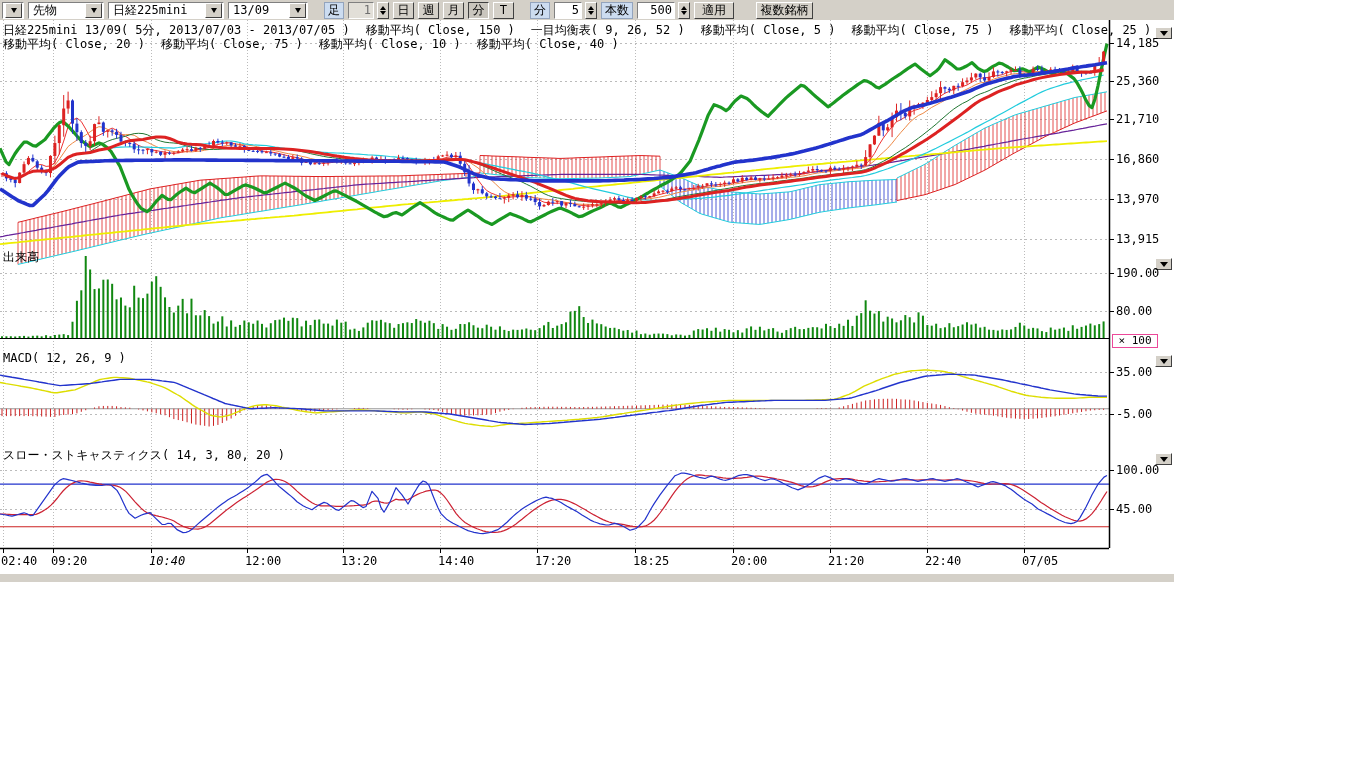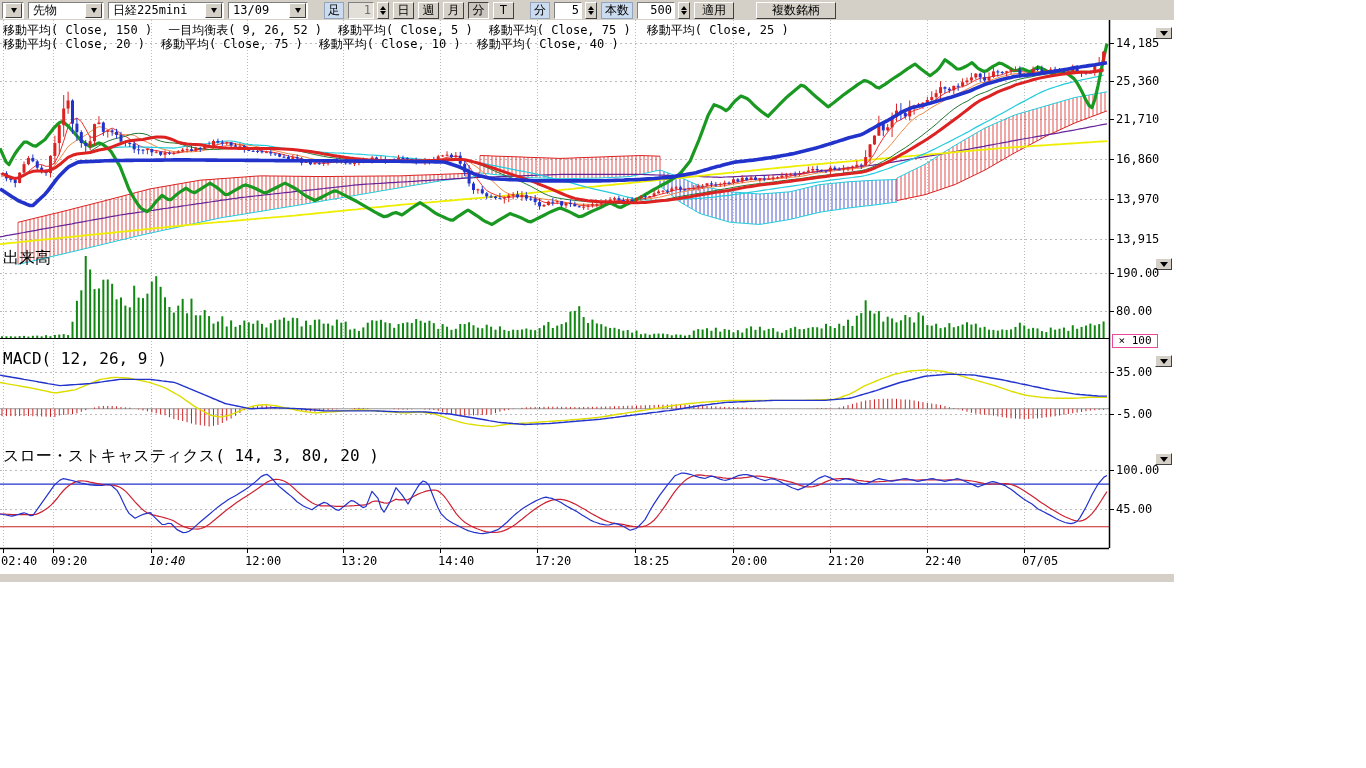--- a/index.html
+++ b/index.html
@@ -21,21 +21,21 @@
   .spinbtn{width:12px;height:17px;background:#d4d0c8;border:1px solid;border-color:#fff #404040 #404040 #fff;
            box-sizing:border-box;display:flex;flex-direction:column;align-items:center;justify-content:center;gap:1px;flex:none;margin-left:-1px;}
   .spinbtn .u{width:0;height:0;border-left:3px solid transparent;border-right:3px solid transparent;border-bottom:4px solid #000;}
   .spinbtn .d{width:0;height:0;border-left:3px solid transparent;border-right:3px solid transparent;border-top:4px solid #000;}
   .btn{background:#d4d0c8;border:1px solid;border-color:#fff #404040 #404040 #fff;height:17px;padding:0 3px;
        display:flex;align-items:center;justify-content:center;box-sizing:border-box;font-size:12px;flex:none;cursor:default;}
   .btn.pressed{border-color:#404040 #fff #fff #404040;background:#c9c5bd;}
   .gap8{width:8px;flex:none;}
   
   #chart-svg{position:absolute;left:0;top:0;}
-  .cl{position:absolute;font-size:16px;line-height:13px;white-space:nowrap;}
+  .cl{position:absolute;font-size:12px;line-height:13px;white-space:nowrap;}
   .legend{position:absolute;left:3px;display:flex;gap:16px;font-size:12px;white-space:nowrap;}
   .ylab{position:absolute;font-size:12px;line-height:12px;white-space:nowrap;}
   .xlab{position:absolute;font-size:12px;line-height:12px;white-space:nowrap;}
   .x100box{position:absolute;background:#fff;border:1px solid #ec4899;font-size:11px;line-height:12px;
            padding:0 3px;text-align:center;}
   .paneDrop{position:absolute;width:17px;height:12px;background:#d4d0c8;border:1px solid;
             border-color:#fff #404040 #404040 #fff;box-sizing:border-box;display:flex;align-items:center;justify-content:center;}
   .paneDrop .tri{border-left:4px solid transparent;border-right:4px solid transparent;border-top:5px solid #000;}
   .scrollstrip{position:absolute;left:0;top:573px;width:1174px;height:9px;background:#d4d0c8;border-top:1px solid #fff;box-sizing:border-box;}
 </style>
@@ -87,21 +87,21 @@
       <span class="d"></span>
     </span>
   <span class="lbl">本数</span>
   <span class="spinfield" style="width:38px">500</span>
   <span class="spinbtn">
       <span class="u"></span>
       <span class="d"></span>
     </span>
   <button class="btn" style="width:40px">適用</button>
   <span style="width:14px;flex:none"></span>
-  <button class="btn" style="width:80px">複数銘柄</button>
+  <button class="btn" style="width:57px">複数銘柄</button>
 </div>
 
 <svg id="chart-svg" width="1200" height="600" viewBox="0 0 1200 600">
     <line x1="3.5" y1="20" x2="3.5" y2="548" stroke="#bbbbbb" stroke-width="1" stroke-dasharray="1,2"></line>
     <line x1="53.5" y1="20" x2="53.5" y2="548" stroke="#bbbbbb" stroke-width="1" stroke-dasharray="1,2"></line>
     <line x1="151.5" y1="20" x2="151.5" y2="548" stroke="#bbbbbb" stroke-width="1" stroke-dasharray="1,2"></line>
     <line x1="247.5" y1="20" x2="247.5" y2="548" stroke="#bbbbbb" stroke-width="1" stroke-dasharray="1,2"></line>
     <line x1="343.5" y1="20" x2="343.5" y2="548" stroke="#bbbbbb" stroke-width="1" stroke-dasharray="1,2"></line>
     <line x1="440.5" y1="20" x2="440.5" y2="548" stroke="#bbbbbb" stroke-width="1" stroke-dasharray="1,2"></line>
     <line x1="537.5" y1="20" x2="537.5" y2="548" stroke="#bbbbbb" stroke-width="1" stroke-dasharray="1,2"></line>
@@ -1422,20 +1422,21 @@
     <line x1="440.5" y1="548" x2="440.5" y2="553" stroke="#000000" stroke-width="1"></line>
     <line x1="537.5" y1="548" x2="537.5" y2="553" stroke="#000000" stroke-width="1"></line>
     <line x1="635.5" y1="548" x2="635.5" y2="553" stroke="#000000" stroke-width="1"></line>
     <line x1="733.5" y1="548" x2="733.5" y2="553" stroke="#000000" stroke-width="1"></line>
     <line x1="830.5" y1="548" x2="830.5" y2="553" stroke="#000000" stroke-width="1"></line>
     <line x1="927.5" y1="548" x2="927.5" y2="553" stroke="#000000" stroke-width="1"></line>
     <line x1="1024.5" y1="548" x2="1024.5" y2="553" stroke="#000000" stroke-width="1"></line>
   </svg>
 
 <div class="legend" id="legend1" style="top:22px">
+    <span>日経225mini 13/09( 5分, 2013/07/03 - 2013/07/05 )</span>
     <span>移動平均( Close, 150 )</span>
     <span>一目均衡表( 9, 26, 52 )</span>
     <span>移動平均( Close, 5 )</span>
     <span>移動平均( Close, 75 )</span>
     <span>移動平均( Close, 25 )</span>
   </div>
 <div class="legend" id="legend2" style="top:36px">
     <span>移動平均( Close, 20 )</span>
     <span>移動平均( Close, 75 )</span>
     <span>移動平均( Close, 10 )</span>

